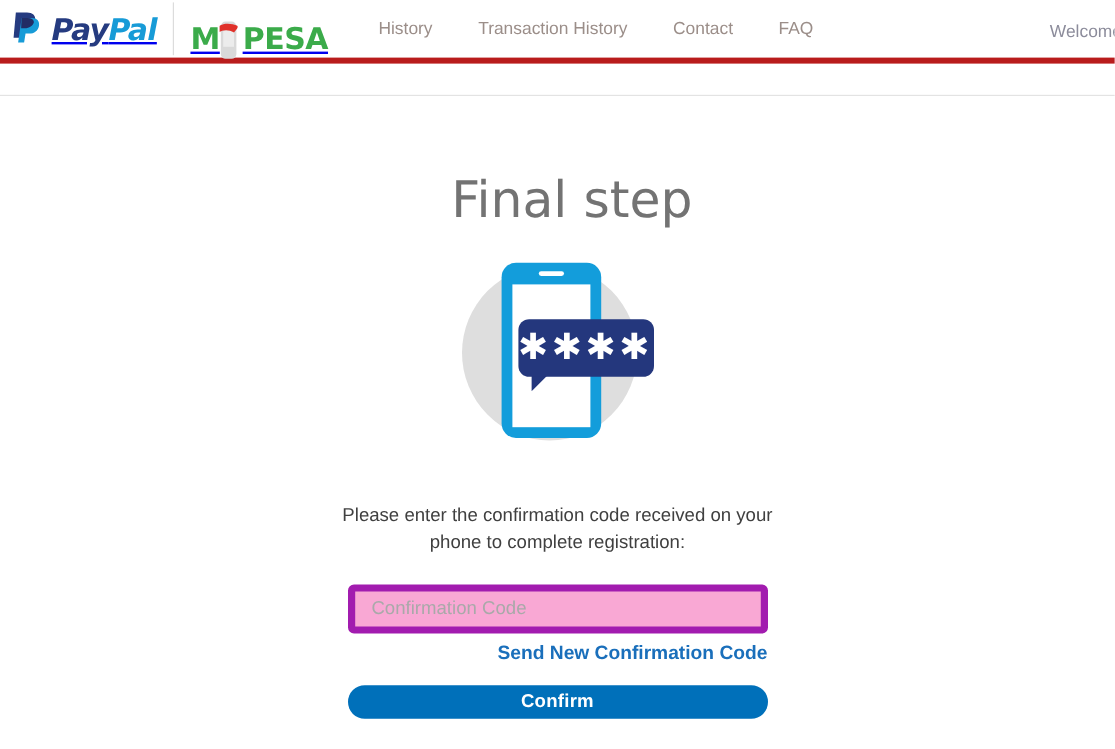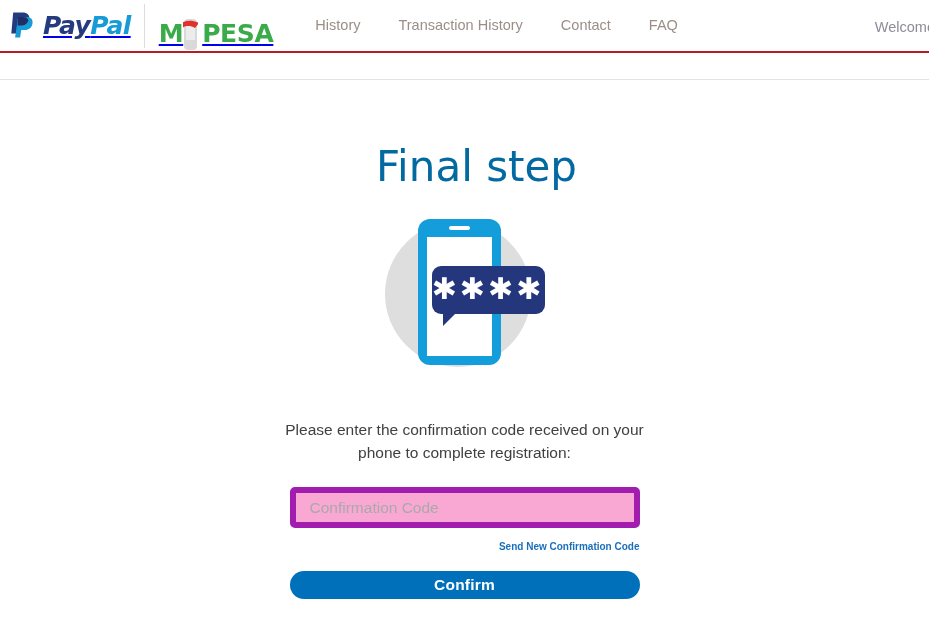--- a/index.html
+++ b/index.html
@@ -13,21 +13,21 @@
     font-family: "Liberation Sans", sans-serif;
     overflow: hidden;
     position: relative;
   }
 
   
   .site-header {
     position: relative;
     height: 53px;
     background: #ffffff;
-    border-bottom: 2px solid #b91c1c;
+    border-bottom: 5px solid #b91c1c;
     display: flex;
     align-items: center;
     box-sizing: border-box;
   }
   .header-strip {
     height: 27px;
     border-bottom: 1px solid #e3e3e3;
     background: #ffffff;
     box-sizing: border-box;
   }
@@ -128,21 +128,21 @@
   
   .main-content {
     position: relative;
     text-align: center;
   }
 
   .page-title {
     font-family: "DejaVu Sans", sans-serif;
     font-size: 42px;
     font-weight: normal;
-    color: #0369a1;
+    color: #737373;
     margin: 0;
     padding-top: 66px;
     letter-spacing: 0px;
     line-height: 1;
     padding-left: 24px;
   }
 
   .illustration {
     margin: 0 auto;
     width: 180px;
@@ -182,21 +182,21 @@
     outline: none;
     background: #f9a8d4;
   }
   .code-input::placeholder { color: #a9a9a9; }
 
   .resend-row {
     text-align: right;
     padding-top: 8px;
   }
   .resend-link {
-    font-size: 10px;
+    font-size: 16px;
     color: #1a6fbb;
     font-weight: bold;
     text-decoration: none;
     cursor: pointer;
   }
 
   .confirm-button {
     display: block;
     width: 350px;
     height: 28px;

